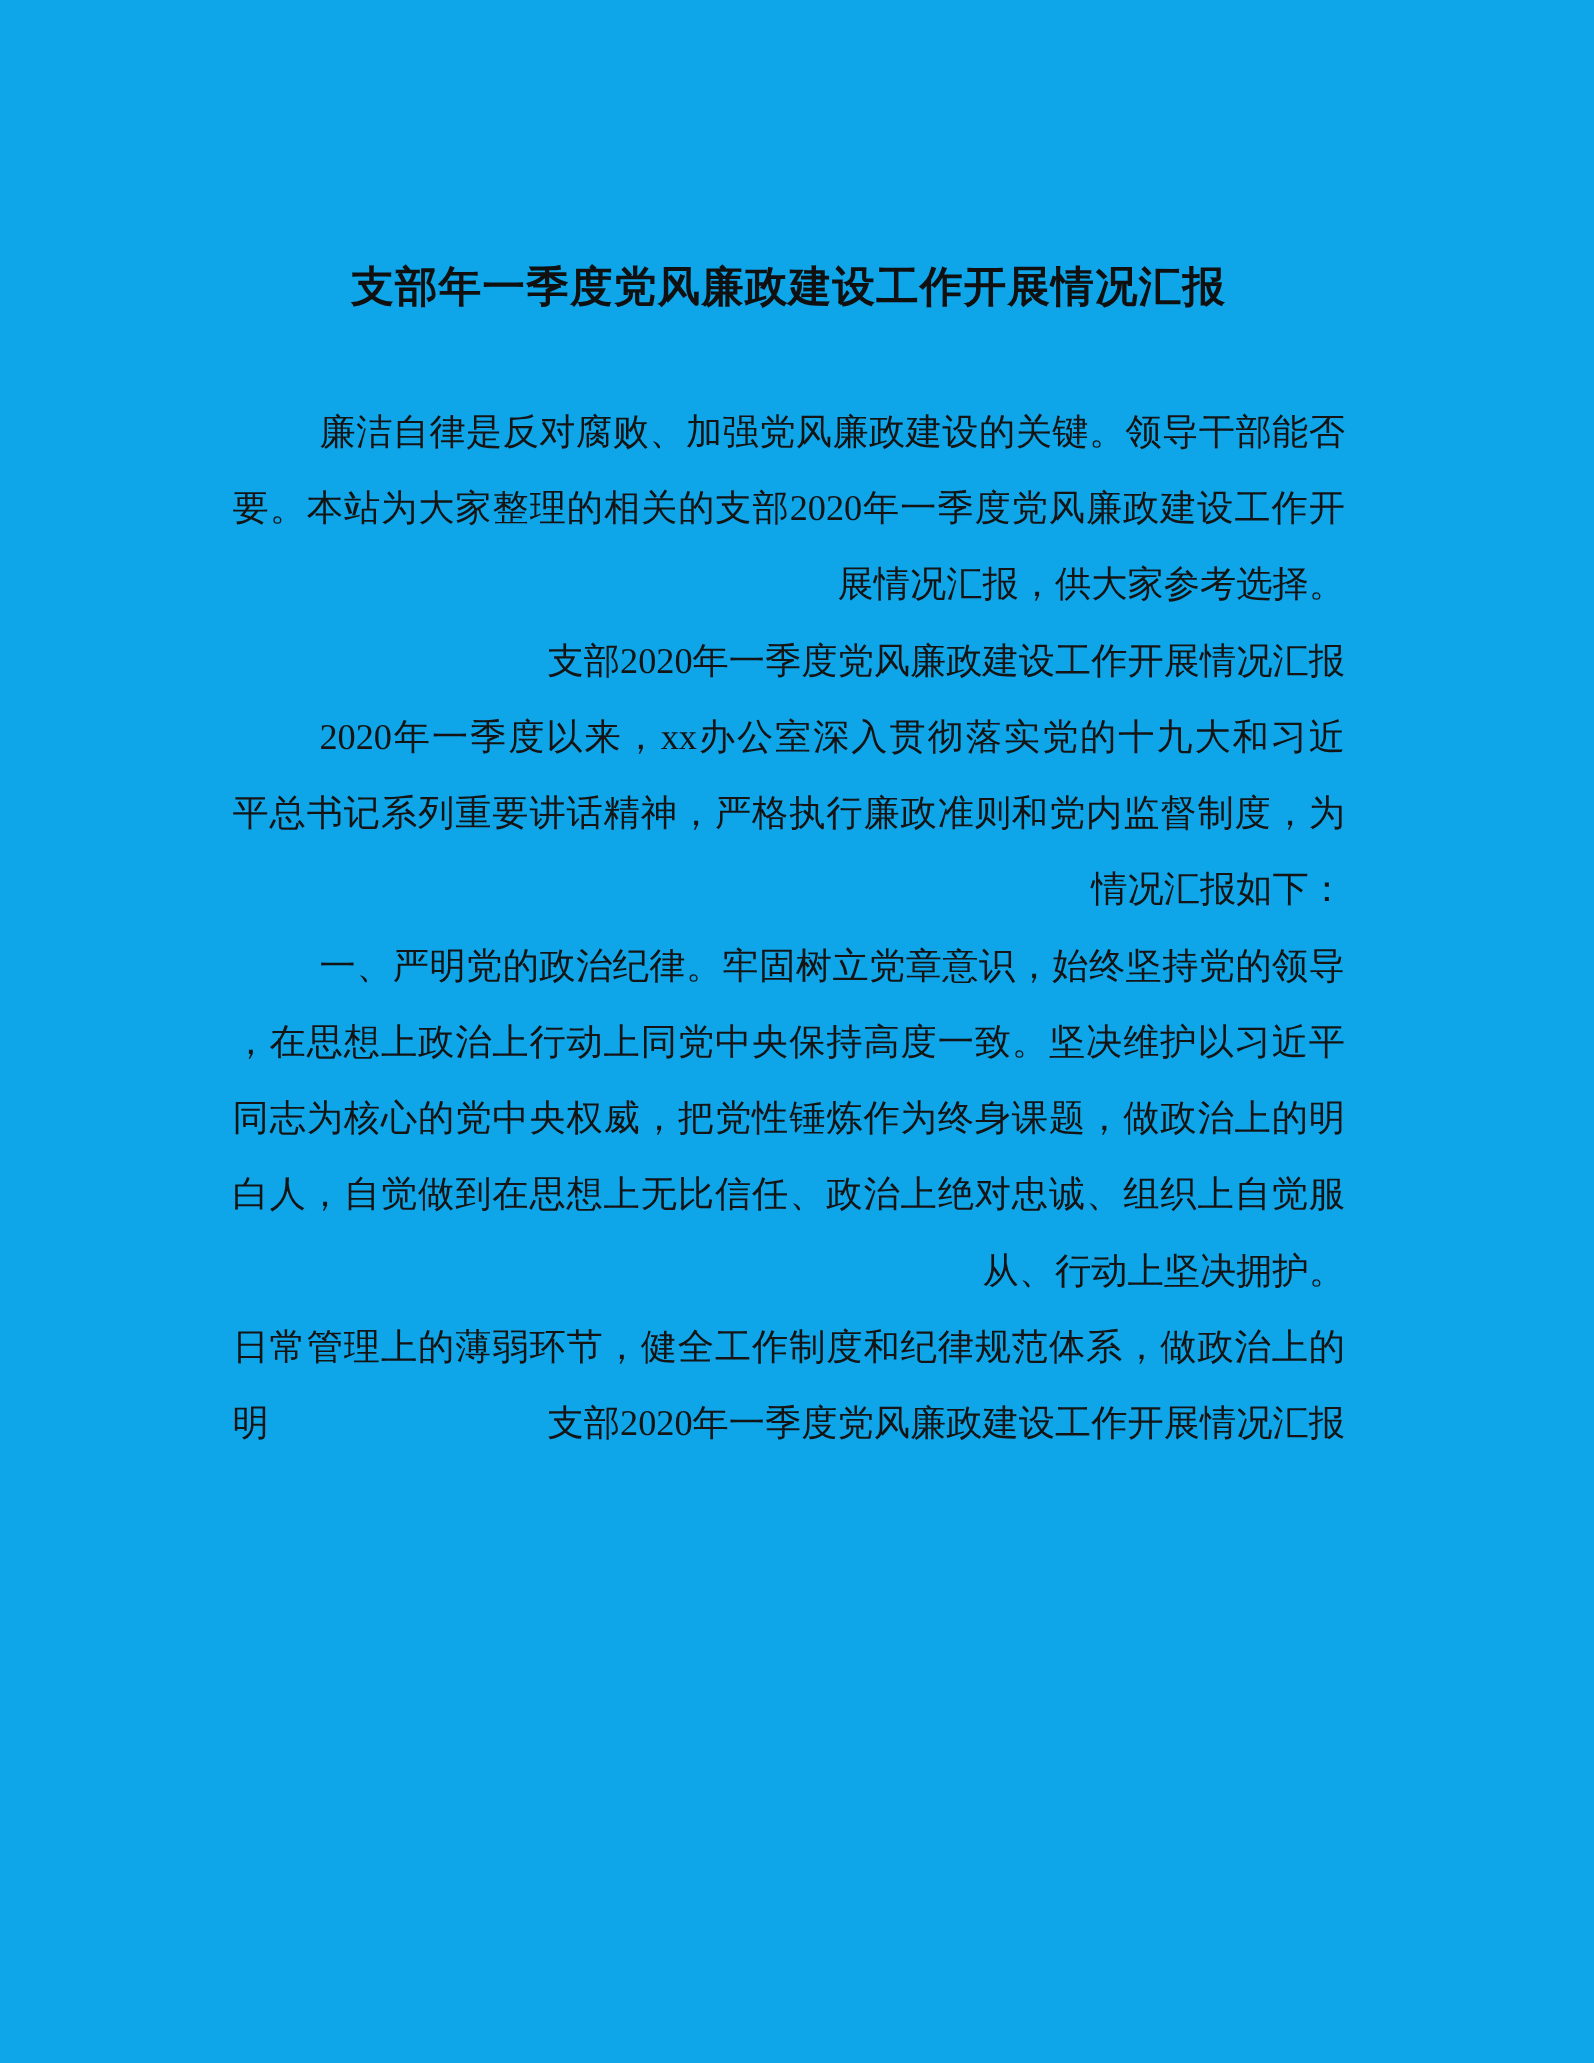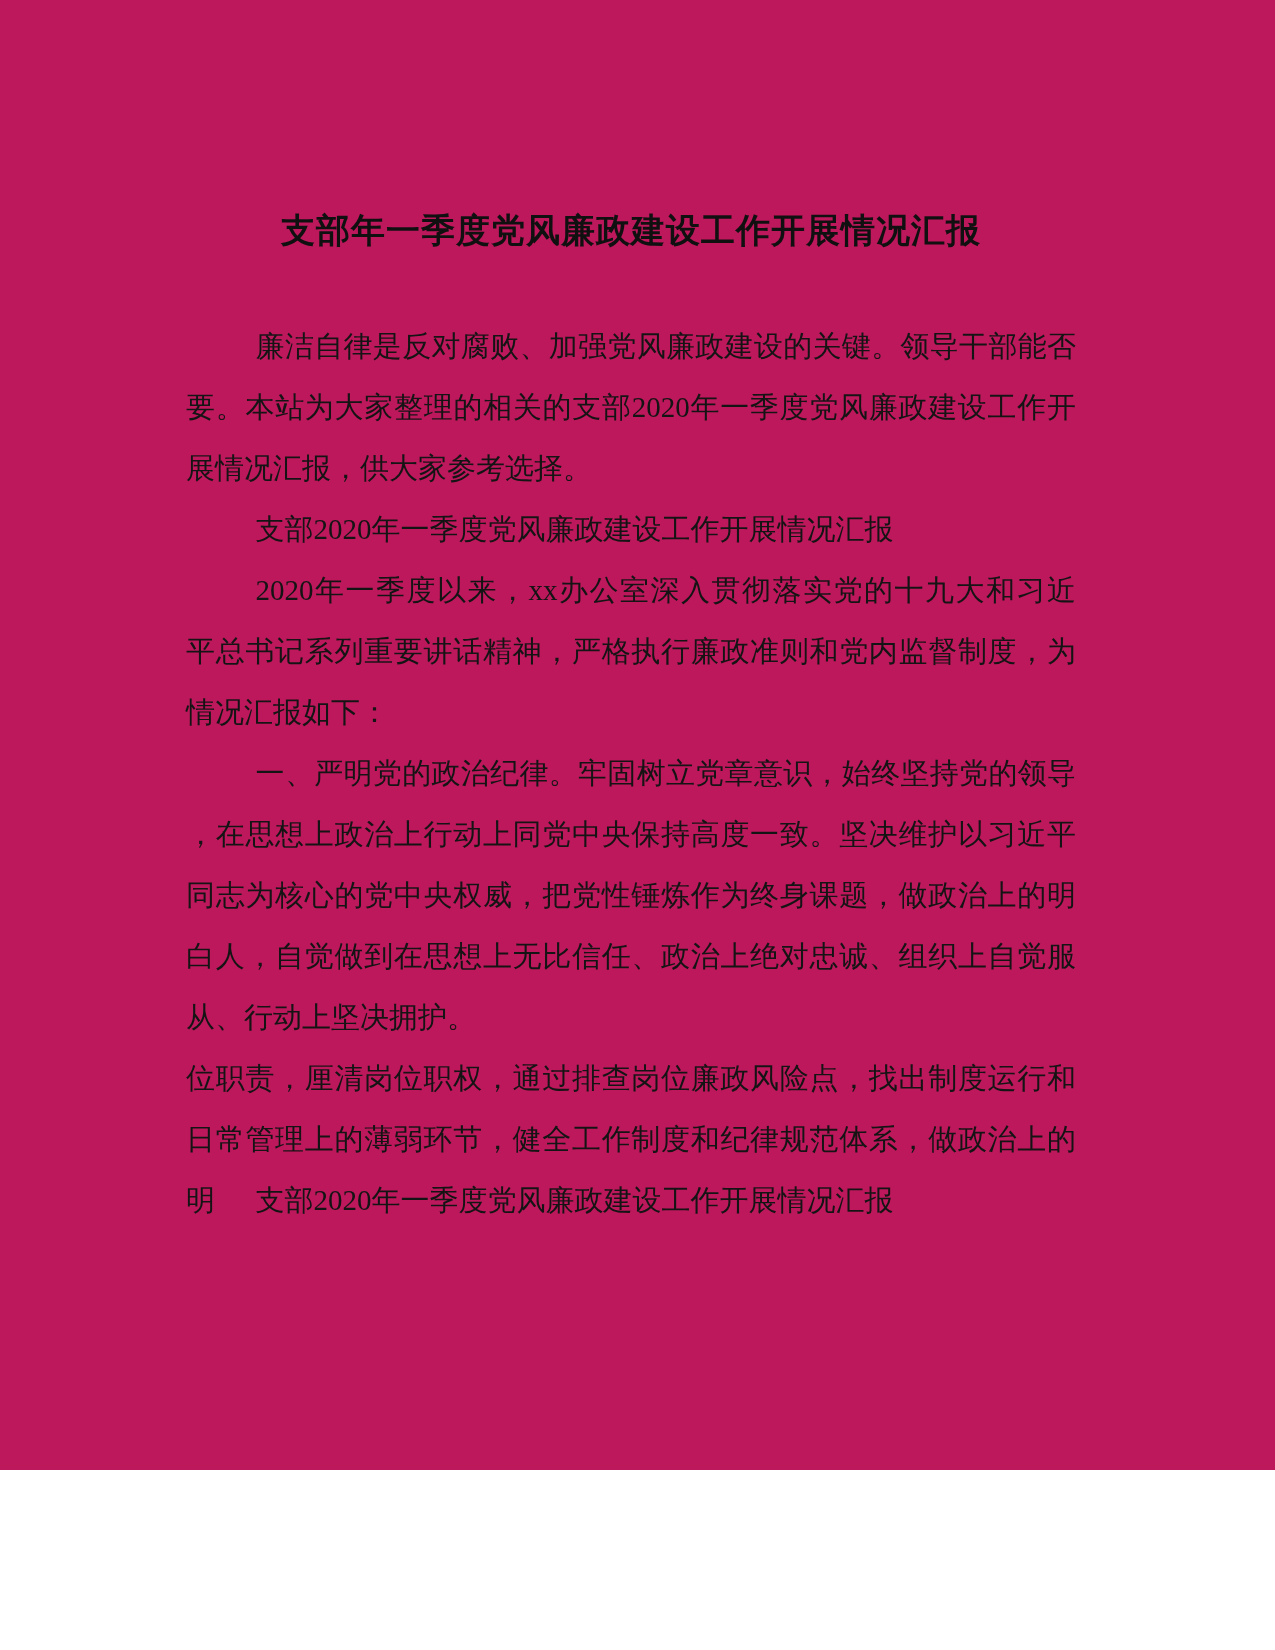--- a/index.html
+++ b/index.html
@@ -3,22 +3,22 @@
 <meta charset="utf-8">
 <style>
   html, body {
     margin: 0;
     padding: 0;
     background: #ffffff;
   }
   .page {
     position: relative;
     width: 1275px;
-    height: 1470px;
-    background: #be185d;
+    height: 1650px;
+    background: #0ea5e9;
     overflow: hidden;
   }
   .content {
     position: absolute;
     left: 186px;
     top: 206px;
     width: 890px;
   }
   .doc-title {
     font-family: "Liberation Sans", "DejaVu Sans", sans-serif;
@@ -29,21 +29,21 @@
     color: #101010;
     text-align: center;
     margin: 0 0 62px 0;
   }
   .line {
     font-family: "Liberation Serif", "DejaVu Serif", serif;
     font-size: 29px;
     line-height: 61px;
     height: 61px;
     color: #141414;
-    text-align: left;
+    text-align: right;
     white-space: normal;
   }
   .line.justify {
     text-align: justify;
     text-align-last: justify;
     text-justify: inter-ideograph;
   }
   .line.indent {
     text-indent: 2.4em;
   }
@@ -60,17 +60,16 @@
     <div class="line">展情况汇报，供大家参考选择。</div>
     <div class="line indent">支部2020年一季度党风廉政建设工作开展情况汇报</div>
     <div class="line indent justify">2020年一季度以来，xx办公室深入贯彻落实党的十九大和习近</div>
     <div class="line justify">平总书记系列重要讲话精神，严格执行廉政准则和党内监督制度，为</div>
     <div class="line">情况汇报如下：</div>
     <div class="line indent justify">一、严明党的政治纪律。牢固树立党章意识，始终坚持党的领导</div>
     <div class="line justify">，在思想上政治上行动上同党中央保持高度一致。坚决维护以习近平</div>
     <div class="line justify">同志为核心的党中央权威，把党性锤炼作为终身课题，做政治上的明</div>
     <div class="line justify">白人，自觉做到在思想上无比信任、政治上绝对忠诚、组织上自觉服</div>
     <div class="line">从、行动上坚决拥护。</div>
-    <div class="line justify">位职责，厘清岗位职权，通过排查岗位廉政风险点，找出制度运行和</div>
     <div class="line justify">日常管理上的薄弱环节，健全工作制度和纪律规范体系，做政治上的明</div>
     <div class="line indent">支部2020年一季度党风廉政建设工作开展情况汇报</div>
   </div>
 </div>
 
 </body></html>

